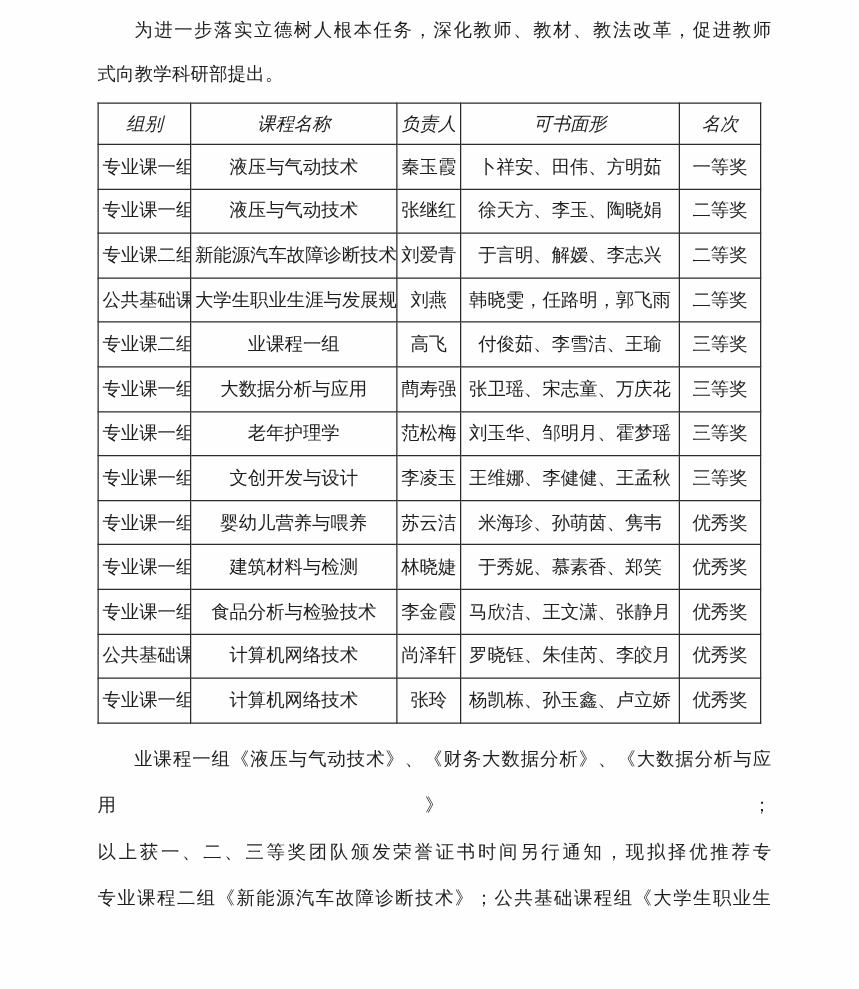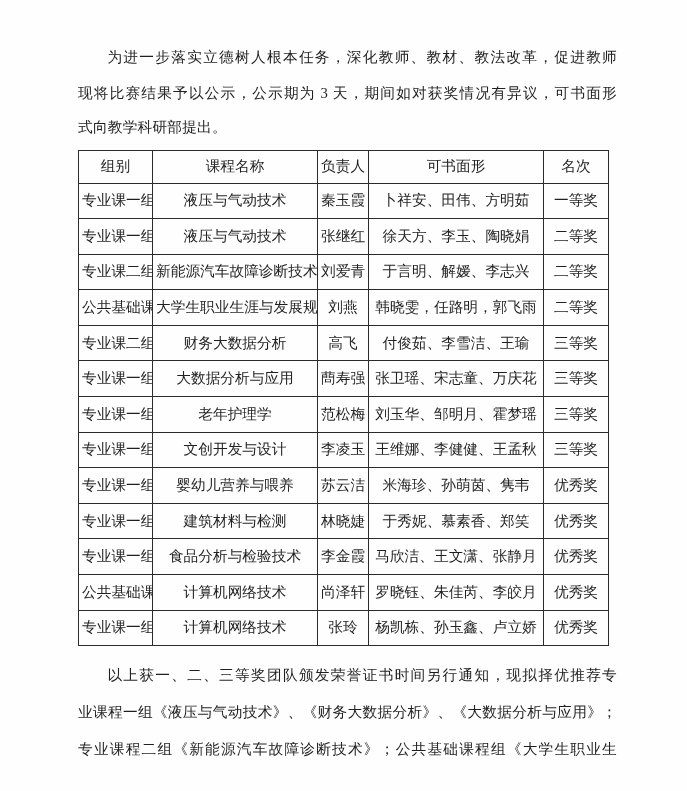--- a/index.html
+++ b/index.html
@@ -13,21 +13,20 @@
     background: #fefefe;
     color: #1f1f1f;
     font-family: "Liberation Serif", "DejaVu Serif", serif;
   }
   .page {
     box-sizing: border-box;
     width: 687px;
     height: 624px;
     padding: 8px 70px 0 78px;
     background: #fefefe;
-    margin-top: 32px;
   }
   .para {
     font-size: 14.7px;
     letter-spacing: 0.2px;
   }
   .para .line {
     line-height: 35.5px;
     text-align: justify;
     text-align-last: justify;
     white-space: normal;
@@ -58,41 +57,41 @@
     border: 1px solid #2b2b2b;
     text-align: center;
     vertical-align: middle;
     padding: 0 3px;
     font-weight: normal;
     overflow: hidden;
     white-space: nowrap;
   }
   table.results thead th {
     height: 32px;
+    font-style: italic;
   }
   table.results tbody td {
     height: 34.6px;
   }
   col.c-group   { width: 74px; }
   col.c-course  { width: 165px; }
   col.c-leader  { width: 51px; }
   col.c-members { width: 175px; }
   col.c-award   { width: 65px; }
 </style>
 </head>
 <body>
 
 <div class="page">
 
   <div class="para last-left">
   <div class="line">为进一步落实立德树人根本任务，深化教师、教材、教法改革，促进教师</div>
 
 
 
-  <div class="line">现将比赛结果予以公示，公示期为 3 天，期间如对获奖情况有异议，可书面形</div>
 
   <div class="line">式向教学科研部提出。</div>
 </div>
 
   <table class="results">
     <colgroup>
       <col class="c-group">
       <col class="c-course">
       <col class="c-leader">
       <col class="c-members">
@@ -135,21 +134,21 @@
   <tr>
     <td>公共基础课</td>
     <td>大学生职业生涯与发展规划</td>
     <td>刘燕</td>
     <td>韩晓雯，任路明，郭飞雨</td>
     <td>二等奖</td>
   </tr>
 
   <tr>
     <td>专业课二组</td>
-    <td>财务大数据分析</td>
+    <td>业课程一组</td>
     <td>高飞</td>
     <td>付俊茹、李雪洁、王瑜</td>
     <td>三等奖</td>
   </tr>
 
   <tr>
     <td>专业课一组</td>
     <td>大数据分析与应用</td>
     <td>蔄寿强</td>
     <td>张卫瑶、宋志童、万庆花</td>
@@ -208,20 +207,20 @@
     <td>专业课一组</td>
     <td>计算机网络技术</td>
     <td>张玲</td>
     <td>杨凯栋、孙玉鑫、卢立娇</td>
     <td>优秀奖</td>
   </tr>
 </tbody>
   </table>
 
   <div class="para closing">
+  <div class="line">业课程一组《液压与气动技术》、《财务大数据分析》、《大数据分析与应用》；</div>
+
   <div class="line">以上获一、二、三等奖团队颁发荣誉证书时间另行通知，现拟择优推荐专</div>
-
-  <div class="line">业课程一组《液压与气动技术》、《财务大数据分析》、《大数据分析与应用》；</div>
 
   <div class="line">专业课程二组《新能源汽车故障诊断技术》；公共基础课程组《大学生职业生</div>
 </div>
 
 </div>
 
 </body></html>

